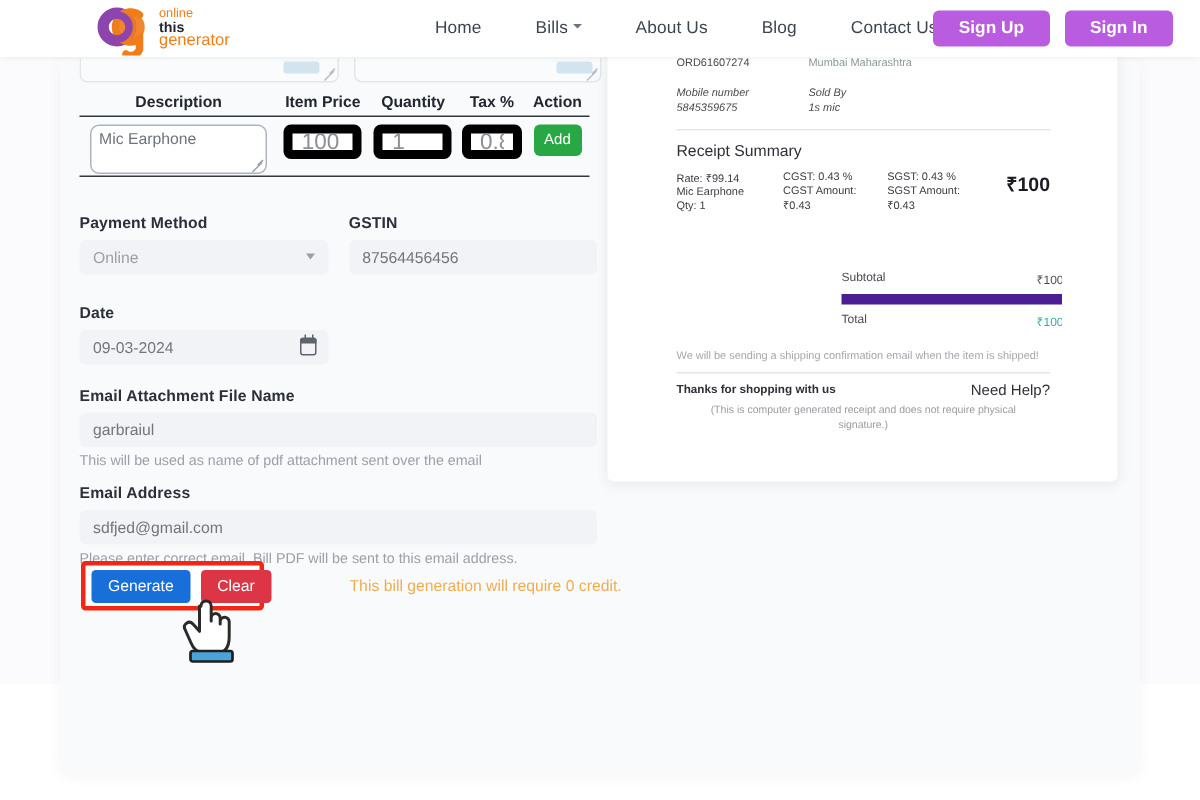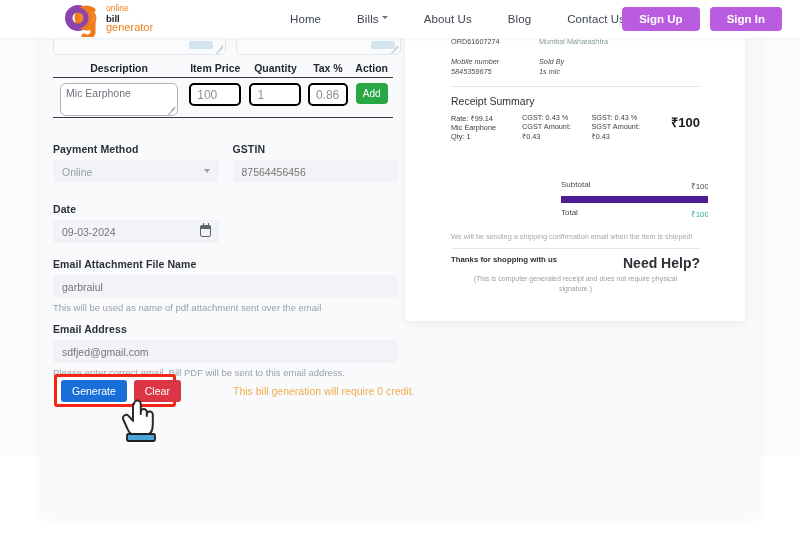--- a/index.html
+++ b/index.html
@@ -134,22 +134,22 @@
   }
   .ta-grip::before, .ta-grip::after {
     content: ""; position: absolute; background: #9aa0a9; height: 1px;
     transform: rotate(-45deg);
   }
   .ta-grip::before { width: 9px; right: -1px; bottom: 2px; }
   .ta-grip::after  { width: 5px; right: -1px; bottom: 5px; }
 
   .mini-inp {
     width: 52px; height: 23px;
-    border: 2px solid #000000; border-radius: 5px;
-    background: #fff; font-family: inherit; font-size: 12px;
+    border: 6px solid #000000; border-radius: 5px;
+    background: #fff; font-family: inherit; font-size: 15px;
     color: #8b9097; padding: 0 6px; outline: none;
   }
   .mini-inp.tax { width: 40px; }
   .btn-add {
     width: 32px; height: 21px;
     background: #28a745; color: #fff; border: none; border-radius: 4px;
     font-family: inherit; font-size: 10px; cursor: pointer;
     display: flex; align-items: center; justify-content: center;
   }
 
@@ -266,21 +266,21 @@
     border-bottom: 7px solid #4c1d95;
   }
   .tot-line.last { border-bottom: none; }
   .tot-val-teal { color: #3aa99a; }
   .ship-note {
     font-size: 7.3px; color: #a6a6ae; margin-top: 8px;
   }
   .rcp-hr2 { height: 1px; background: #e6e6ea; margin: 7px 0 6px 0; }
   .thanks-row { display: flex; justify-content: space-between; }
   .thanks-l { font-size: 7.8px; color: #2f2f38; font-weight: bold; }
-  .thanks-r { font-size: 14px; color: #2f2f38; font-weight: bold; }
+  .thanks-r { font-size: 10px; color: #2f2f38; font-weight: normal; }
   .gen-note {
     font-size: 7px; color: #9b9ba3; text-align: center;
     margin-top: 3px; line-height: 1.5; padding: 0 18px;
   }
 </style>
 </head>
 <body>
 
 <div id="root">
 
@@ -288,21 +288,21 @@
 
     <div class="logo-wrap">
       <svg class="logo-svg" width="112" height="36" viewBox="0 0 112 36">
         <circle cx="18" cy="17" r="10.5" fill="none" stroke="#8d44ad" stroke-width="5"></circle>
         <path d="M33 9 a10 10 0 1 0 0 16 v7 a6 6 0 0 1 -9 3" fill="none" stroke="#f07d1b" stroke-width="5" stroke-linecap="round"></path>
         <circle cx="27" cy="17" r="9.5" fill="#f07d1b" opacity="0.92"></circle>
         <circle cx="18" cy="17" r="8" fill="none" stroke="#8d44ad" stroke-width="5"></circle>
       </svg>
       <div style="position:absolute; left:46px; top:3px; line-height:9.5px;">
         <div style="font-size:8.5px; color:#f07d1b;">online</div>
-        <div style="font-size:9.5px; color:#23272f; font-weight:bold;">bill</div>
+        <div style="font-size:9.5px; color:#23272f; font-weight:bold;">this</div>
         <div style="font-size:11px; color:#f07d1b;">generator</div>
       </div>
     </div>
 
     <div class="nav-links">
       <div class="nav-link">
           <span>Home</span>
         </div>
       <div class="nav-link">
           <span>Bills</span>

